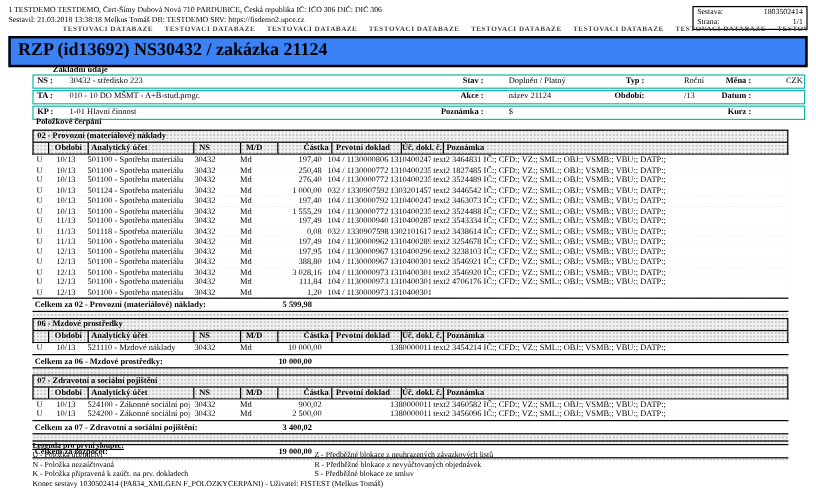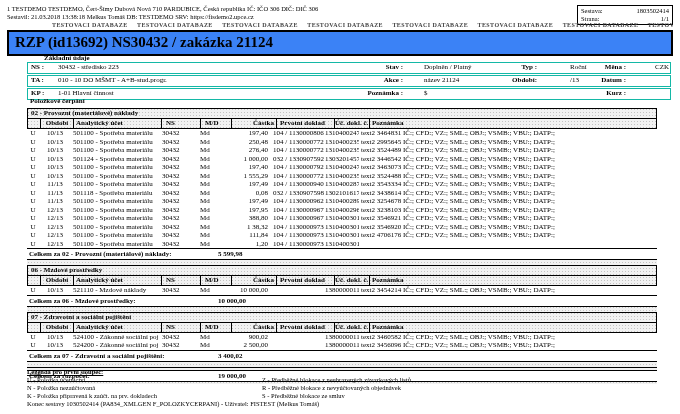--- a/index.html
+++ b/index.html
@@ -42,21 +42,21 @@
   .c-acct   { width:85px; padding-left:2px; }
   .c-ns     { width:34px; padding-left:4px; }
   .c-md     { width:26px; padding-left:4px; }
   .c-amount { width:42px; text-align:right; padding-right:2px; }
   .c-doc    { width:52px; padding-left:3px; }
   .cols .c-doc { text-align:left; padding-right:2px; }
   .c-accdoc { width:34px; }
   .c-note   { flex:1; padding-left:2px; }
   .total-row { display:flex; background:#fff; font-weight:bold; font-size:7px; height:10px; line-height:10px; border-top:1px solid #000; border-bottom:1px solid #000; white-space:nowrap; }
   .total-label { width:189px; padding-left:2px; }
-  .total-amount { width:42px; padding-right:2px; }
+  .total-amount { width:42px; text-align:right; padding-right:2px; }
   .total-fill { flex:1; }
   .grand-sep { border-top:1px solid #000; margin-bottom:2px; height:0; }
   .legend { position:absolute; top:368px; left:27px; right:10px; font-size:6.5px; line-height:8px; }
   .legend-head { text-decoration:underline; font-weight:bold; }
   .legend-cols { display:flex; }
   .legend-left { width:235px; }
   .legend-right { flex:1; }
   .footer-line { position:absolute; top:400px; left:27px; font-size:6.5px; white-space:nowrap; }
 </style>
 </head>
@@ -144,21 +144,21 @@
           </div>
           <div class="row data-row">
             <span class="cell c-flag">U</span>
             <span class="cell c-period">10/13</span>
             <span class="cell c-acct">501100 - Spotřeba materiálu</span>
             <span class="cell c-ns">30432</span>
             <span class="cell c-md">Md</span>
             <span class="cell c-amount">250,48</span>
             <span class="cell c-doc">104 / 1130000772</span>
             <span class="cell c-accdoc">1310400235</span>
-            <span class="cell c-note">text2 2995645 IČ:; CFD:; VZ:; SML:; OBJ:; VSMB:; VBU:; DATP:;</span>
+            <span class="cell c-note">text2 1827485 IČ:; CFD:; VZ:; SML:; OBJ:; VSMB:; VBU:; DATP:;</span>
           </div>
           <div class="row data-row">
             <span class="cell c-flag">U</span>
             <span class="cell c-period">10/13</span>
             <span class="cell c-acct">501100 - Spotřeba materiálu</span>
             <span class="cell c-ns">30432</span>
             <span class="cell c-md">Md</span>
             <span class="cell c-amount">276,40</span>
             <span class="cell c-doc">104 / 1130000772</span>
             <span class="cell c-accdoc">1310400235</span>
@@ -251,21 +251,21 @@
             <span class="cell c-doc">104 / 1130000967</span>
             <span class="cell c-accdoc">1310400301</span>
             <span class="cell c-note">text2 3546921 IČ:; CFD:; VZ:; SML:; OBJ:; VSMB:; VBU:; DATP:;</span>
           </div>
           <div class="row data-row">
             <span class="cell c-flag">U</span>
             <span class="cell c-period">12/13</span>
             <span class="cell c-acct">501100 - Spotřeba materiálu</span>
             <span class="cell c-ns">30432</span>
             <span class="cell c-md">Md</span>
-            <span class="cell c-amount">1 38,32</span>
+            <span class="cell c-amount">3 028,16</span>
             <span class="cell c-doc">104 / 1130000973</span>
             <span class="cell c-accdoc">1310400301</span>
             <span class="cell c-note">text2 3546920 IČ:; CFD:; VZ:; SML:; OBJ:; VSMB:; VBU:; DATP:;</span>
           </div>
           <div class="row data-row">
             <span class="cell c-flag">U</span>
             <span class="cell c-period">12/13</span>
             <span class="cell c-acct">501100 - Spotřeba materiálu</span>
             <span class="cell c-ns">30432</span>
             <span class="cell c-md">Md</span>

